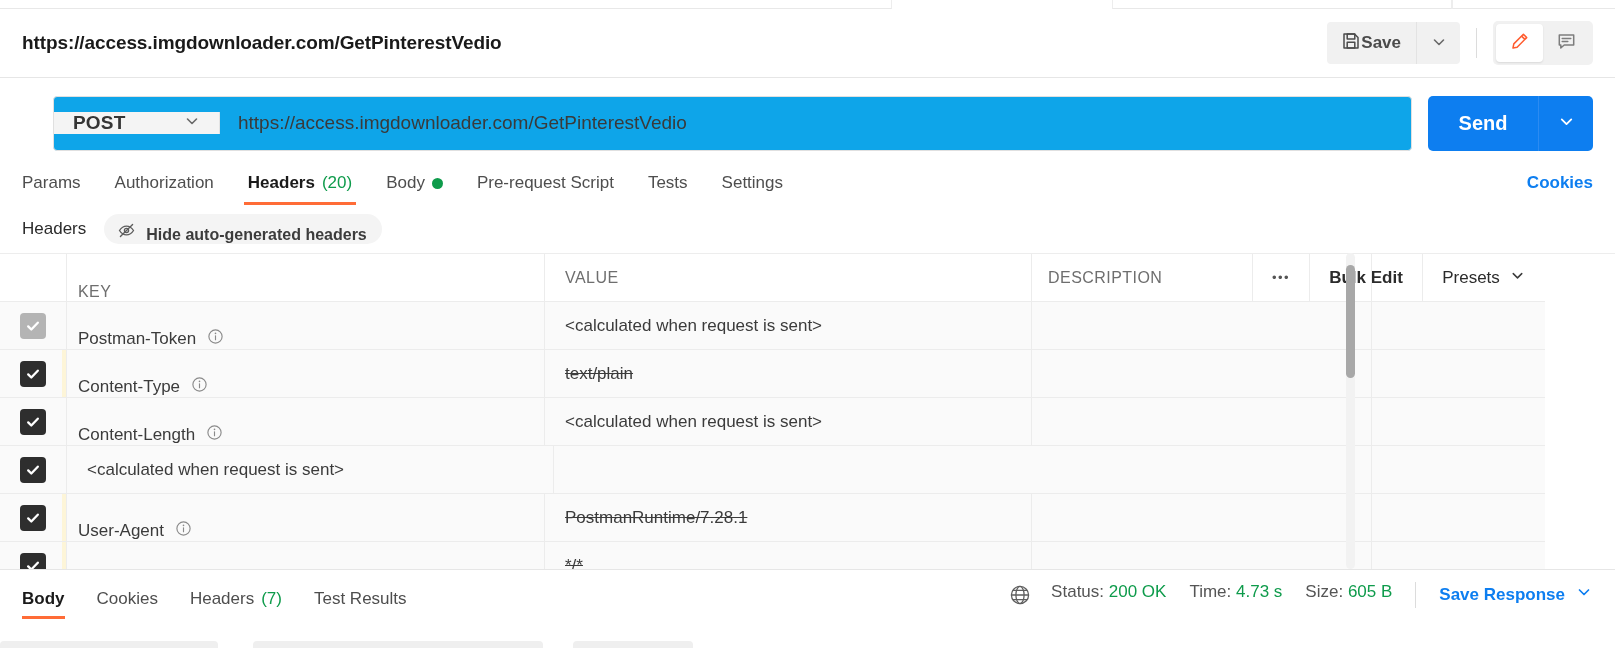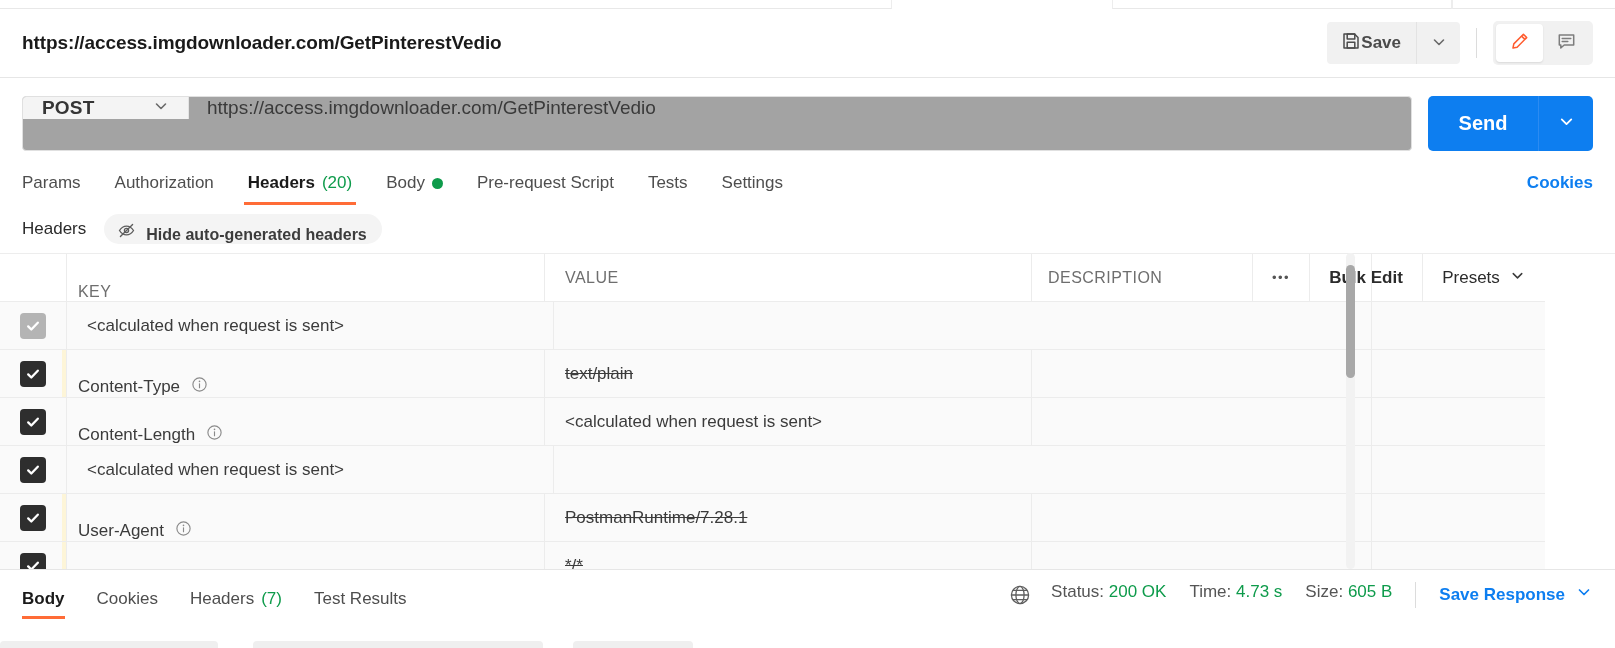--- a/index.html
+++ b/index.html
@@ -65,24 +65,24 @@
     display: flex; align-items: center; justify-content: center;
   }
   .icon-btn.active { background: #ffffff; box-shadow: 0 1px 2px rgba(0,0,0,.10); }
 
   
   .url-row {
     position: absolute; top: 88px; left: 0; width: 1615px; height: 70px;
     display: flex; align-items: center; padding: 0 22px;
   }
   .method-url {
-    flex: 1; display: flex; align-items: flex-start;
+    flex: 1; display: flex; align-items: center;
     height: 55px;
     border: 1px solid #e0e0e0; border-radius: 4px;
-    background: #a3a3a3; overflow: hidden;
+    background: #0ea5e9; overflow: hidden; margin-left: 31px;
   }
   .method-sel {
     width: 166px; display: flex; align-items: center; justify-content: space-between;
     padding: 0 18px 0 19px;
     border-right: 1px solid #e3e3e3;
     background: #f4f4f4;
     cursor: pointer;
   }
   .method-sel .mtxt { font-size: 19px; font-weight: bold; color: #353535; letter-spacing: .2px; }
   .url-input {
@@ -403,20 +403,30 @@
             </svg>
           </span>
         </div>
       </div>
 
       <div class="trow body">
         <div class="c-check">
           <span class="cbox dim">
             <svg width="16" height="16" viewBox="0 0 16 16" fill="none" stroke="#fff" stroke-width="2.3">
               <path d="M3.2 8.4l3.1 3.1 6.5-6.8" stroke-linecap="round" stroke-linejoin="round"></path>
+            </svg>
+          </span>
+        </div>
+        <div class="c-key">
+          <span class="cellText">Postman-Token</span>
+          <span class="info-i">
+            <svg width="17" height="17" viewBox="0 0 18 18" fill="none" stroke="#8a8a8a" stroke-width="1.2">
+              <circle cx="9" cy="9" r="7"></circle>
+                <path d="M9 8.2v4.2" stroke-linecap="round"></path>
+                <circle cx="9" cy="5.7" r=".85" fill="#8a8a8a" stroke="none"></circle>
             </svg>
           </span>
         </div>
         <div class="c-val">
           <span class="cellText">&lt;calculated when request is sent&gt;</span>
         </div>
         <div class="c-desc">
           <span class="cellText"></span>
         </div>
       </div>

